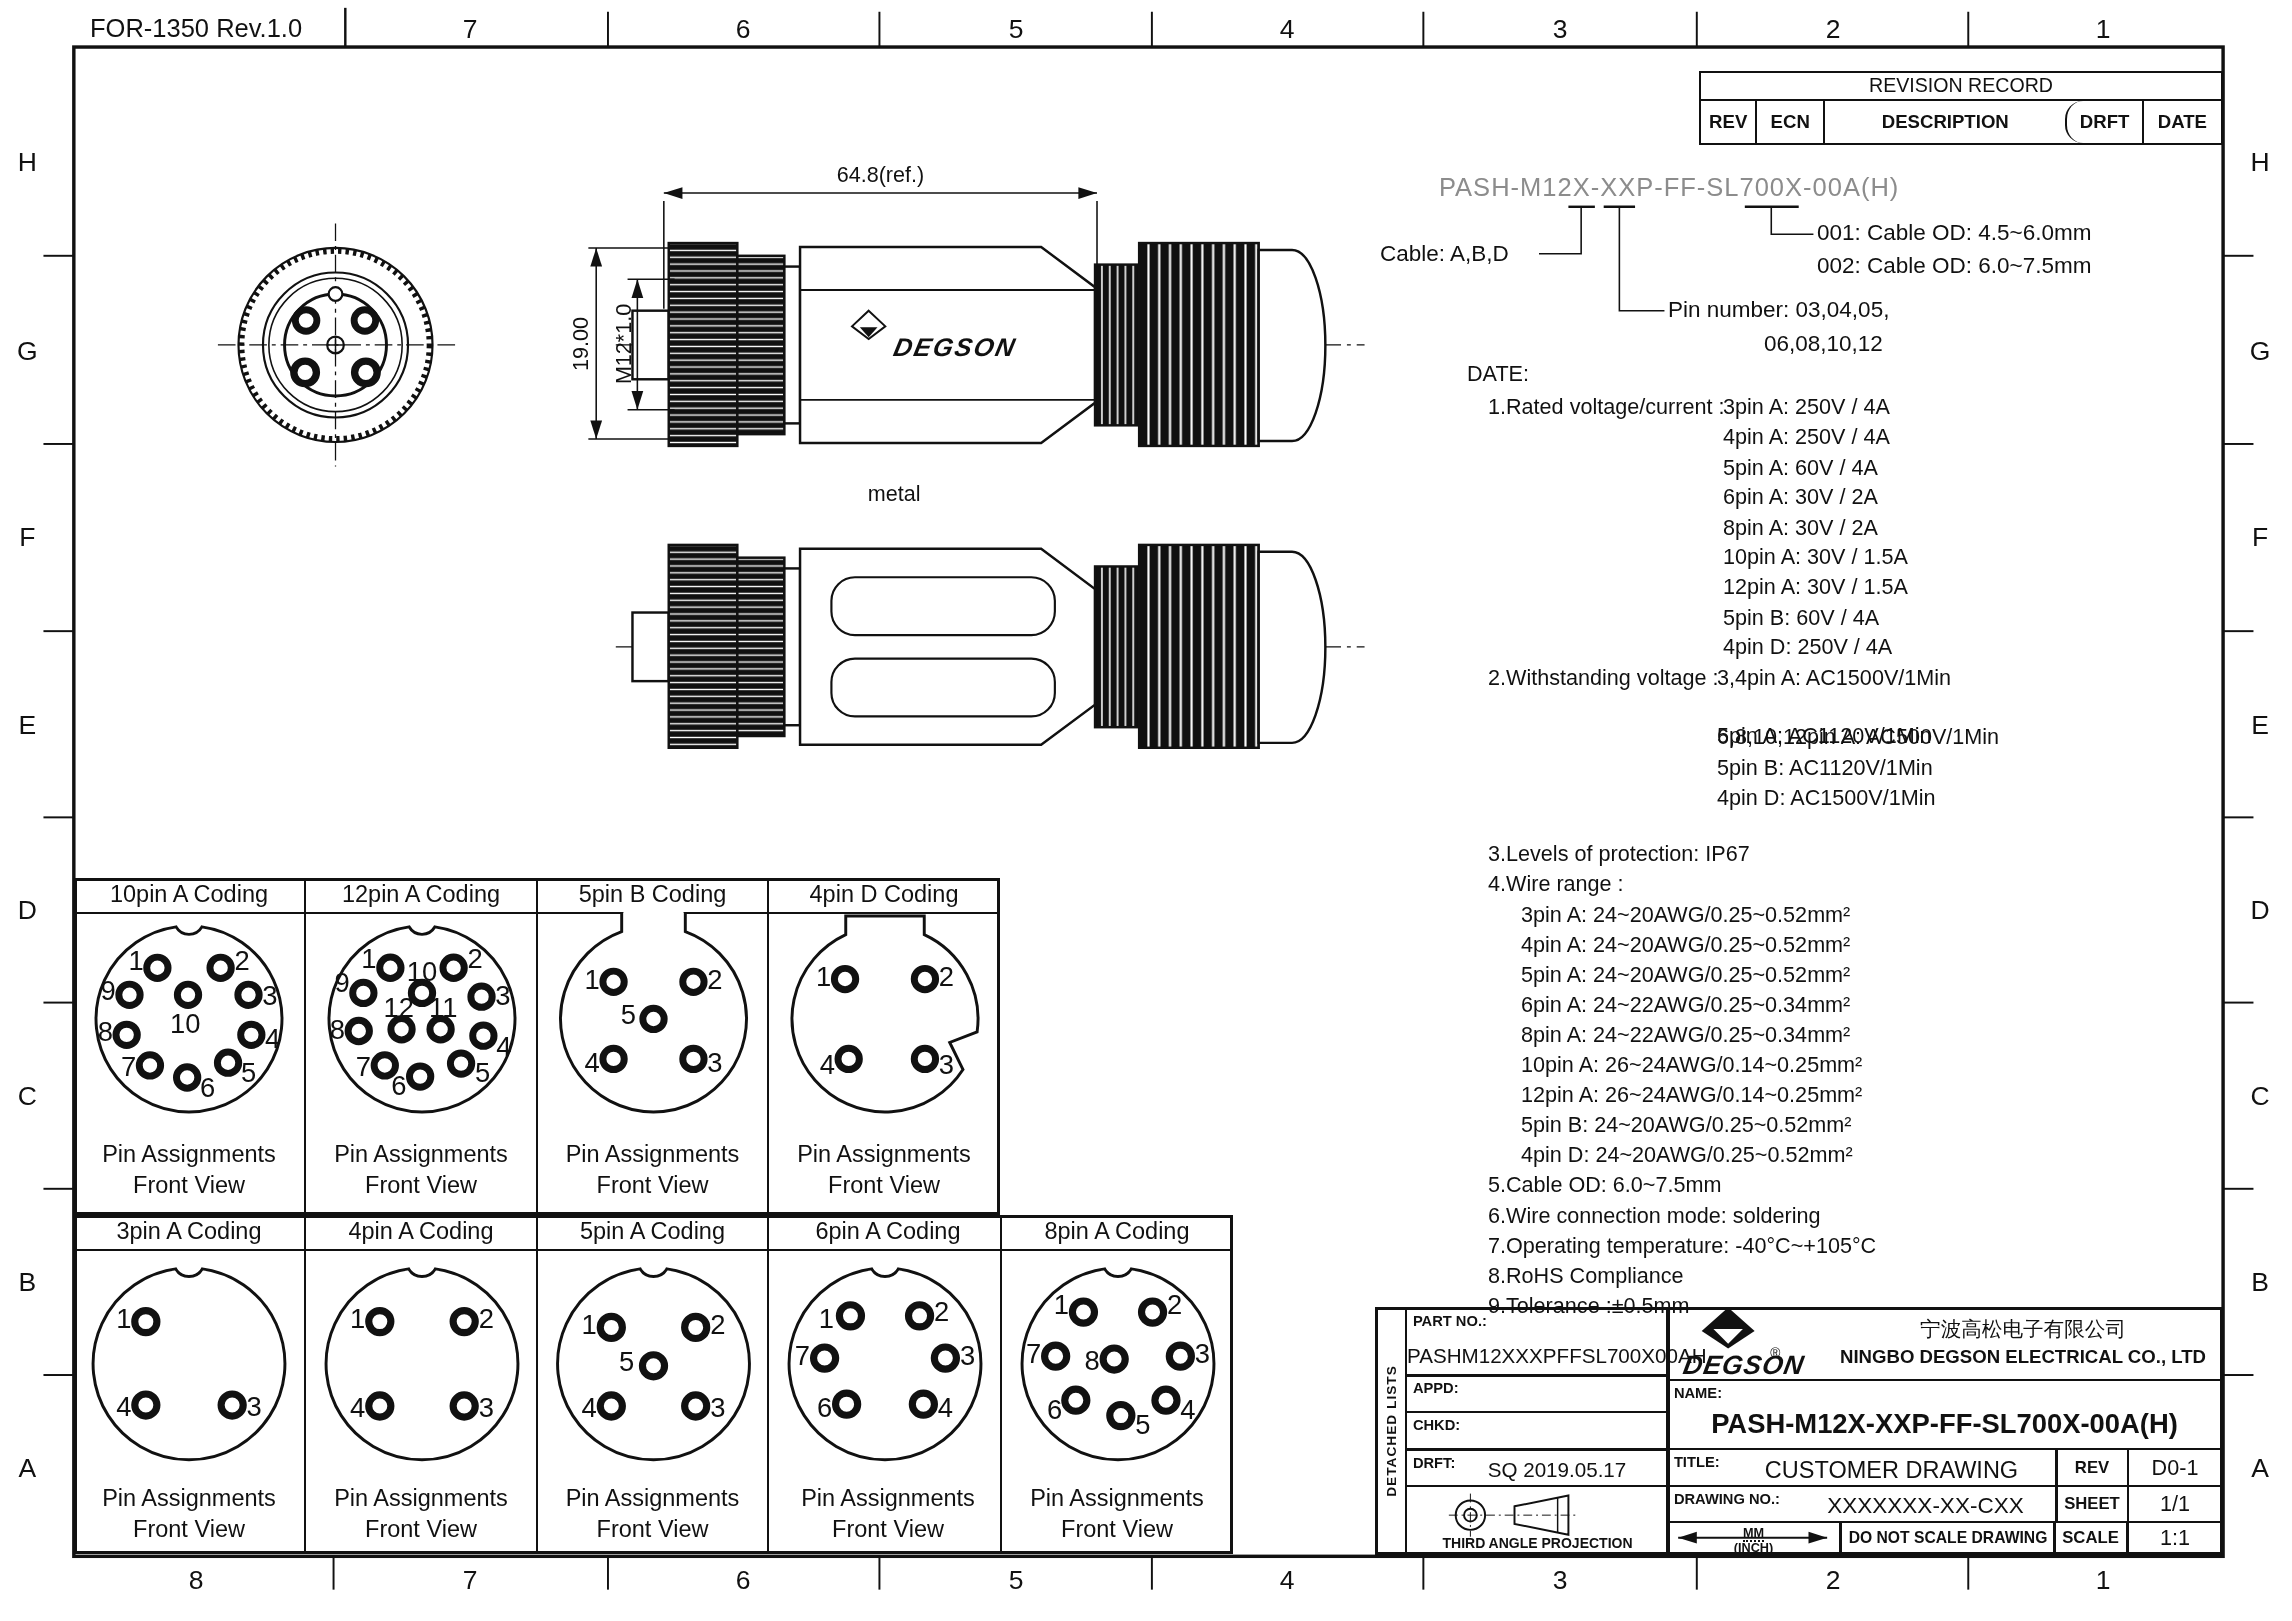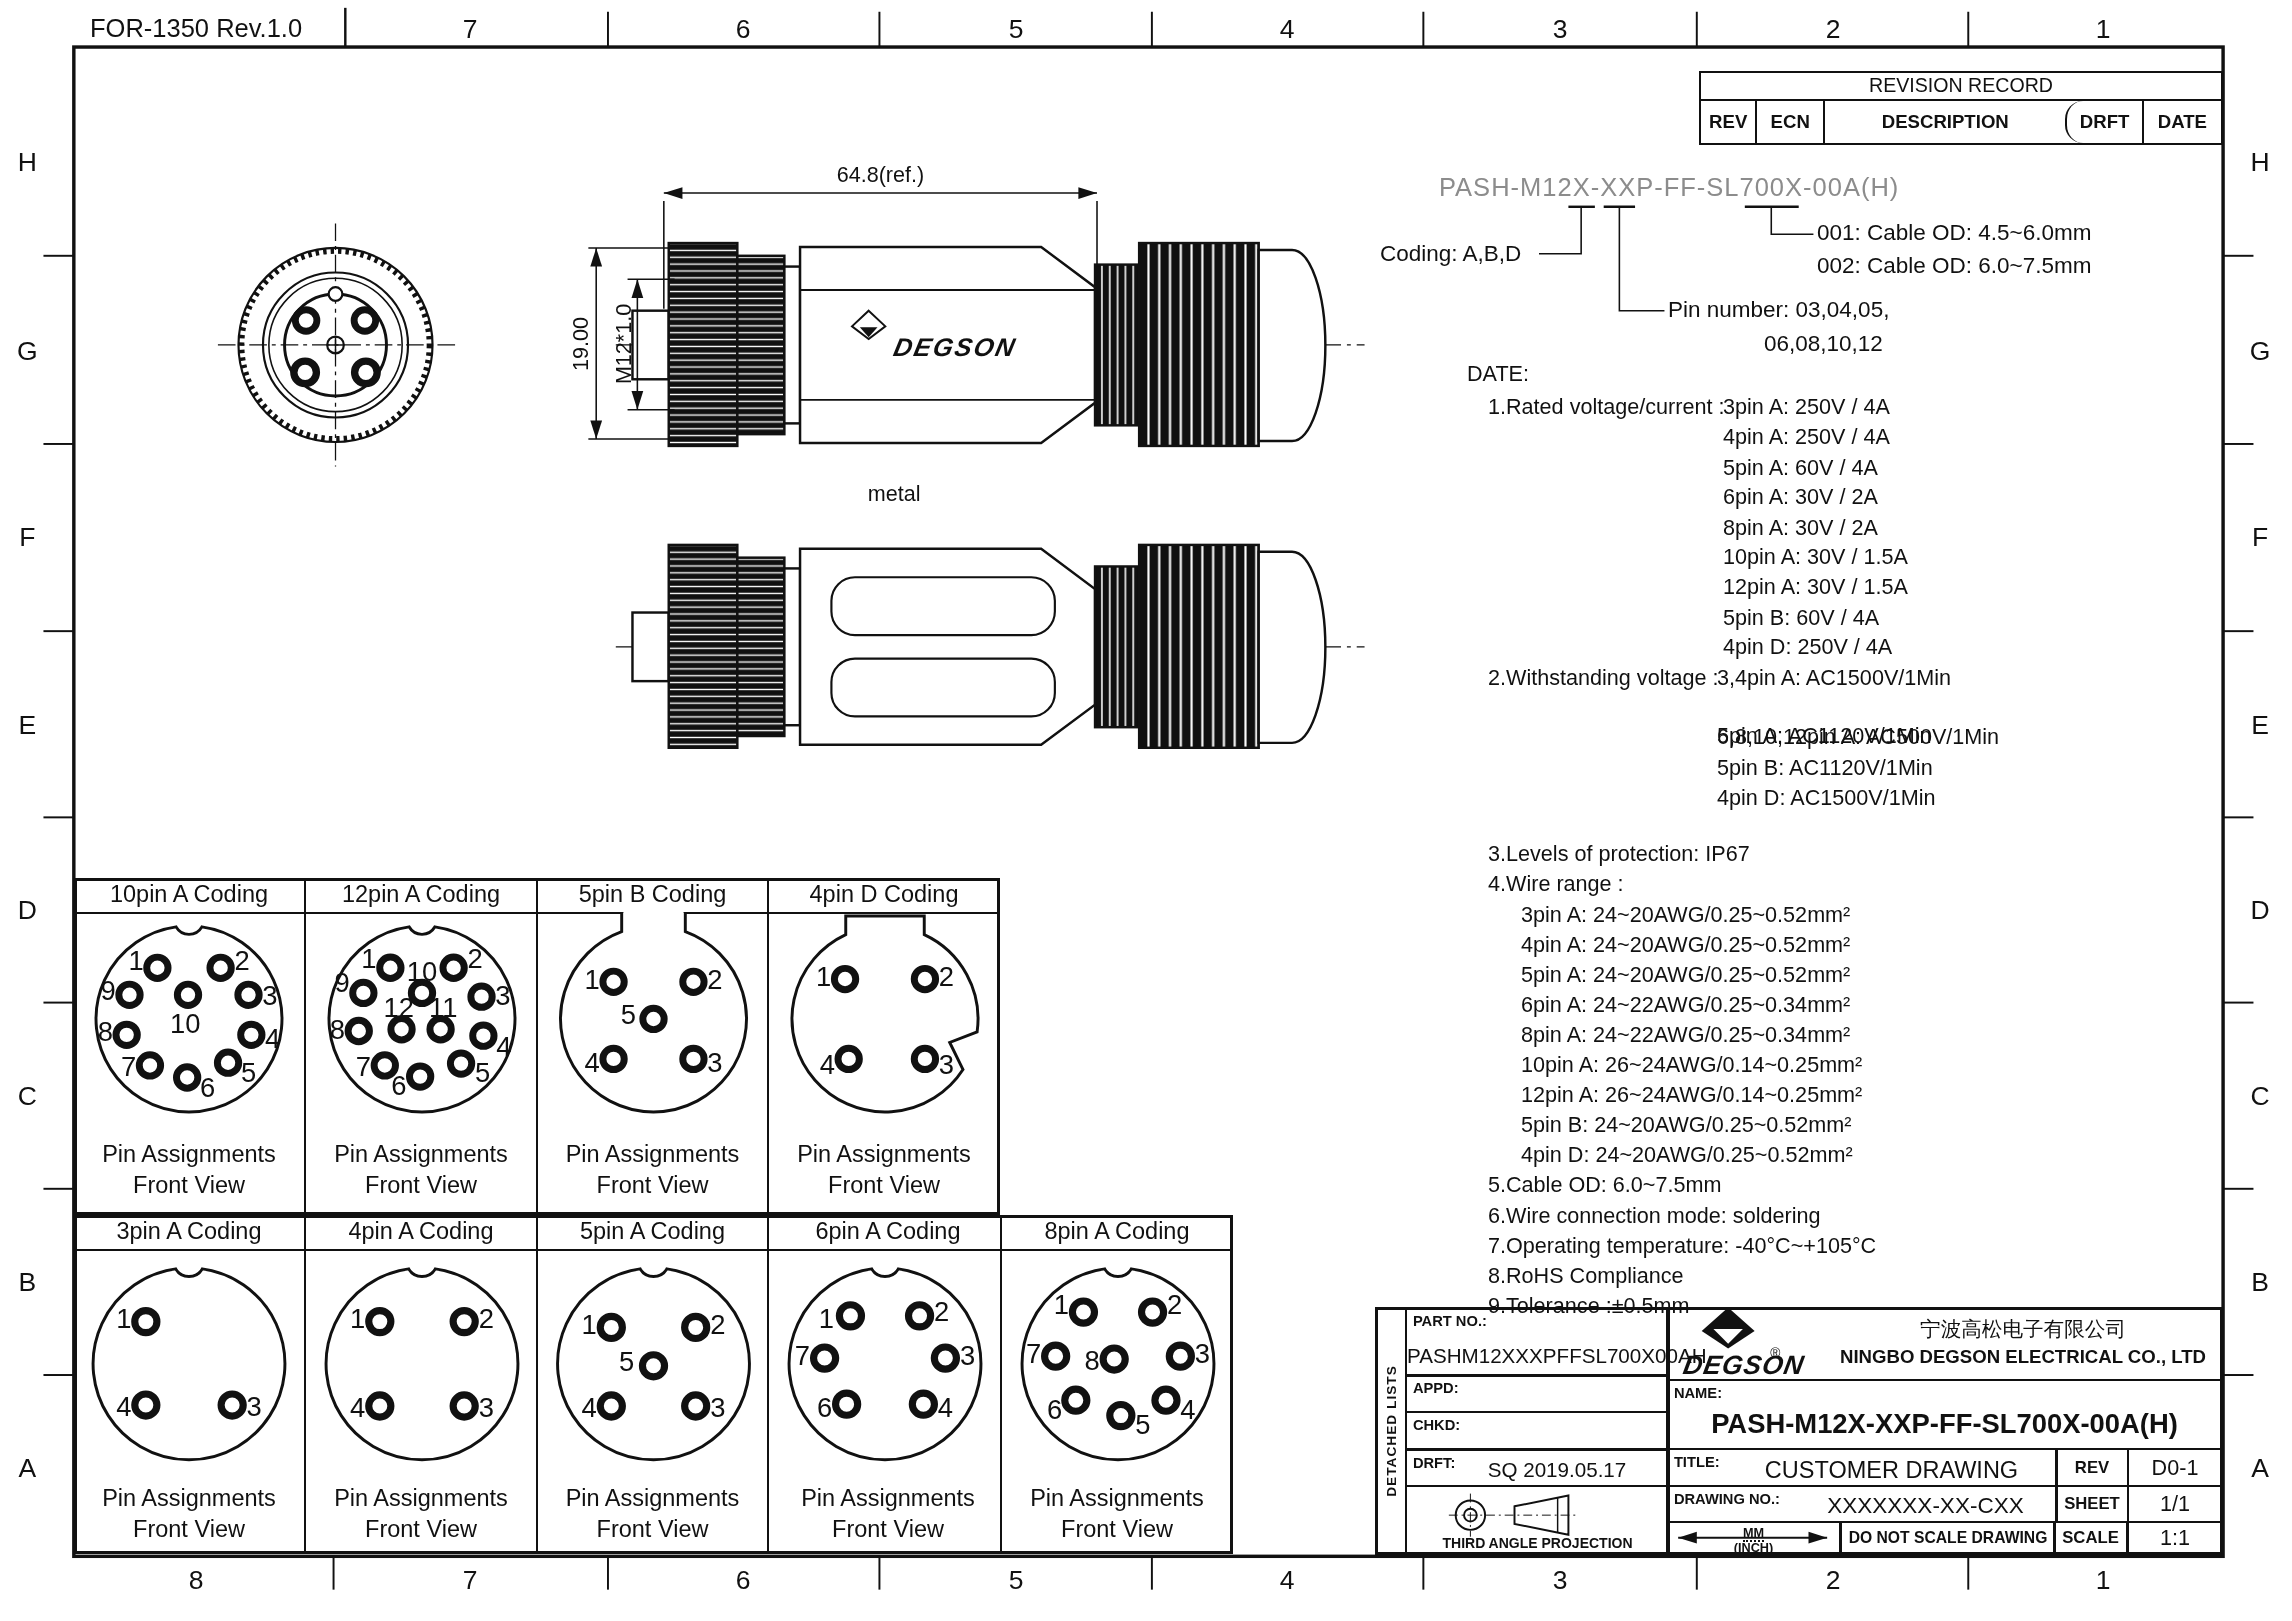--- a/index.html
+++ b/index.html
@@ -197,21 +197,21 @@
   <div id="rev-cols">
       <div class="rev-col" style="width: 57px;">REV</div>
       <div class="rev-col" style="width: 71px;">ECN</div>
       <div class="rev-col" style="width: 254px;">DESCRIPTION</div>
       <div class="rev-col" style="width: 80px; border-radius: 18px;">DRFT</div>
       <div class="rev-col" style="width: 83px;">DATE</div>
     </div>
 </div>
 
 <div class="t" id="pn" style="color: rgb(140, 140, 140);">PASH-M12X-XXP-FF-SL700X-00A(H)</div>
-<div class="t" id="coding">Coding: A,B,D</div>
+<div class="t" id="coding">Cable: A,B,D</div>
 <div class="t" id="od1">001: Cable OD: 4.5~6.0mm</div>
 <div class="t" id="od2">002: Cable OD: 6.0~7.5mm</div>
 <div class="t" id="pinno1">Pin number: 03,04,05,</div>
 <div class="t" id="pinno2">06,08,10,12</div>
 
 <div id="notes-layer">
     <div class="note" style="left: 1467px; top: 361px;">DATE:</div>
     <div class="note" style="left: 1488px; top: 394px;">1.Rated voltage/current :</div>
     <div class="note" style="left: 1723px; top: 394px;">3pin A: 250V / 4A</div>
     <div class="note" style="left: 1723px; top: 424px;">4pin A: 250V / 4A</div>

